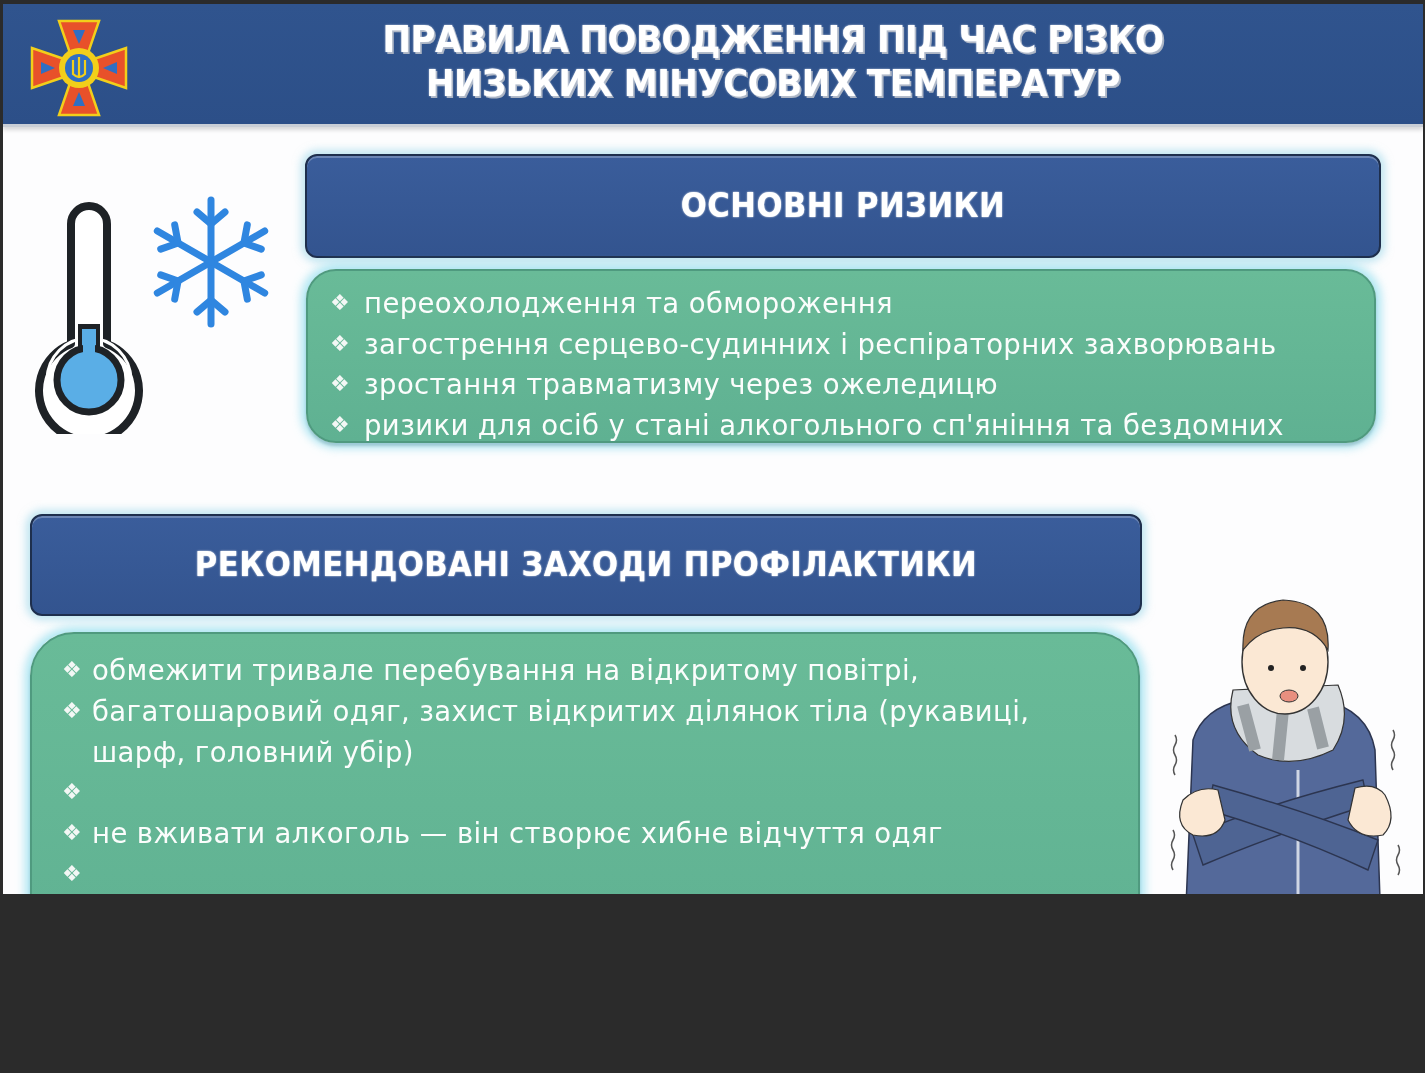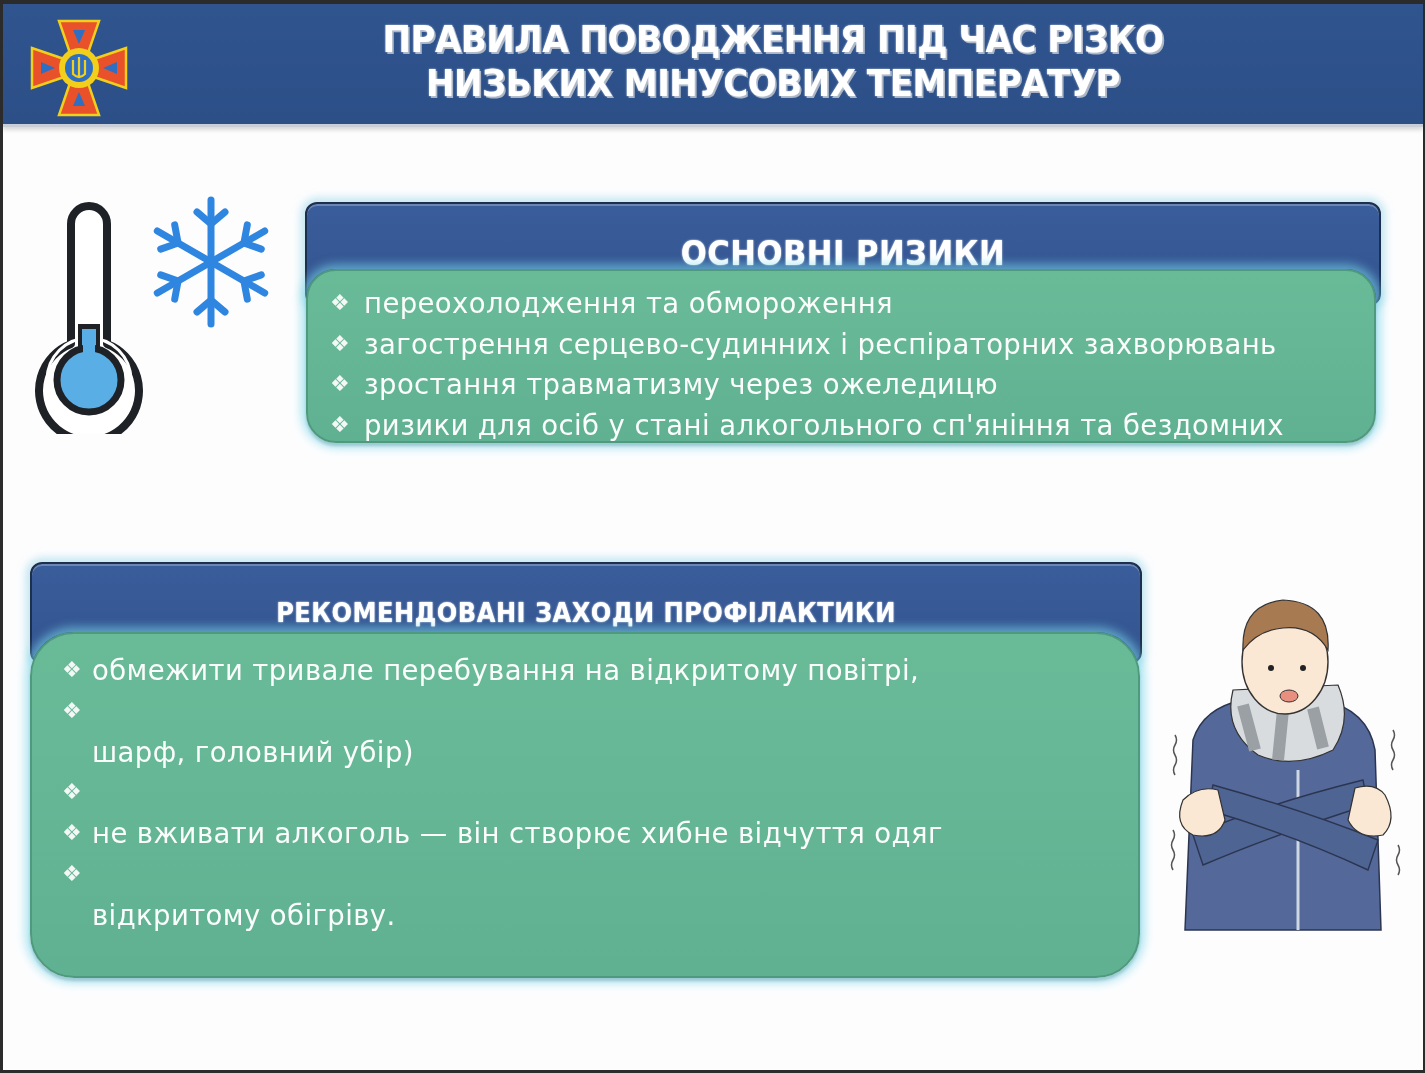--- a/index.html
+++ b/index.html
@@ -2,21 +2,21 @@
 <html><head>
 <meta charset="utf-8">
 <style>
   html, body { margin: 0; padding: 0; }
   body {
     width: 1425px; height: 1073px; overflow: hidden;
     background: #2b2b2b; position: relative;
     font-family: "DejaVu Sans", sans-serif;
   }
   .slide {
-    position: absolute; left: 3px; top: 4px; width: 1420px; height: 1066px;
+    position: absolute; left: 3px; top: 4px; width: 1420px; height: 890px;
     background: #fdfdfe; overflow: hidden;
   }
   .banner {
     position: absolute; left: 0; top: 0; width: 1420px; height: 120px;
     background: linear-gradient(#30548e, #2c4f88);
     border-bottom: 3px solid #c9ced6;
     box-shadow: 0 3px 4px rgba(0,0,0,0.15);
   }
   .emblem { position: absolute; left: 26px; top: 14px; width: 100px; height: 100px; }
   .title {
@@ -29,25 +29,24 @@
   }
   .title span { display: block; }
   .thermo { position: absolute; left: 30px; top: 190px; width: 112px; height: 240px; }
   .snow { position: absolute; left: 142px; top: 192px; width: 132px; height: 132px; }
   .heading {
     position: absolute; background: linear-gradient(#3a5d9b, #33548f);
     border: 2px solid #1e2f4d; border-radius: 12px;
     box-shadow: 0 0 8px 4px rgba(140, 210, 230, 0.55), inset 0 2px 0 rgba(255,255,255,0.25);
     color: #ffffff; font-weight: bold; text-align: center;
     text-shadow: 0 0 2px #ffffff;
-    margin-top: 48px;
   }
   .heading .htext { display: block; transform: scaleX(0.93); letter-spacing: 0.5px; }
   .h1 { left: 302px; top: 150px; width: 1072px; height: 100px; font-size: 33px; line-height: 100px; }
-  .h2 { left: 27px; top: 510px; width: 1108px; height: 98px; font-size: 26px; line-height: 98px; }
+  .h2 { left: 27px; top: 510px; width: 1108px; height: 98px; font-size: 33px; line-height: 98px; }
   .panel {
     position: absolute; background: linear-gradient(#69bb98, #5fb192);
     border: 2px solid #4f9a7f; border-radius: 30px;
     box-shadow: 0 0 10px 5px rgba(120, 215, 235, 0.6), 0 3px 3px rgba(0,0,0,0.25);
     color: #fbfdfc; font-family: "DejaVu Sans", sans-serif;
   }
   .p1 { left: 303px; top: 265px; width: 1070px; height: 174px; padding: 12px 0 0 22px; box-sizing: border-box; font-size: 27.5px; line-height: 40.5px; letter-spacing: 0.4px; }
   .p2 { left: 27px; top: 628px; width: 1110px; height: 346px; padding: 16px 0 0 30px; box-sizing: border-box; font-size: 27.5px; line-height: 40.8px; letter-spacing: 0.4px; border-radius: 44px; }
   .item { display: flex; white-space: nowrap; }
   .bullet { display: inline-block; width: 34px; flex: none; font-size: 22px; color: #f3f7f5; }
@@ -153,20 +152,21 @@
   <div class="panel p2">
     <div>
       <div class="item">
           <span class="bullet">❖</span>
           <span>обмежити тривале перебування на відкритому повітрі,</span>
         </div>
     </div>
     <div>
       <div class="item">
           <span class="bullet">❖</span>
+          <span>багатошаровий одяг, захист відкритих ділянок тіла (рукавиці,</span>
         </div>
       <div class="item cont">
           <span>шарф, головний убір)</span>
         </div>
     </div>
     <div>
       <div class="item">
           <span class="bullet">❖</span>
         </div>
     </div>

